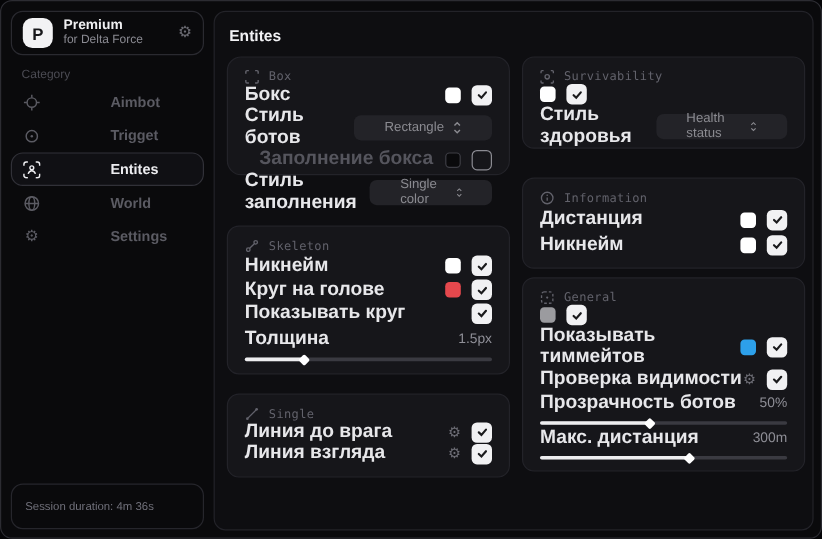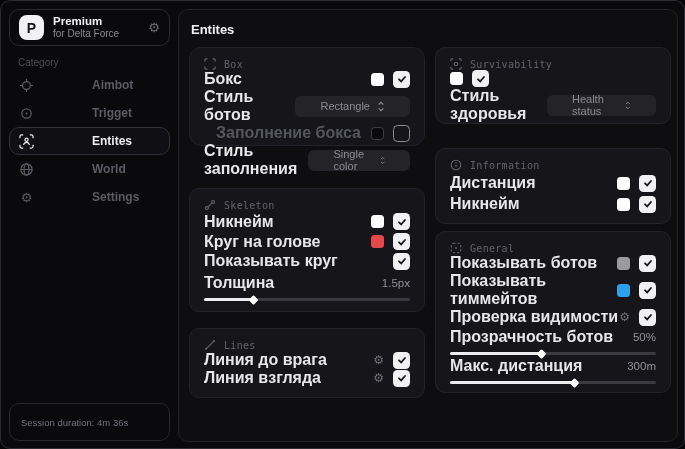--- a/index.html
+++ b/index.html
@@ -258,21 +258,21 @@
 
     <div class="card" id="card-lines">
       <div class="card-header">
         <span>
           <svg width="12" height="12" viewBox="0 0 14 14" fill="none" stroke="currentColor" stroke-width="1.3">
             <path d="M3 11 11 3"></path>
               <circle cx="2.5" cy="11.5" r="1.3" fill="currentColor" stroke="none"></circle>
               <circle cx="11.5" cy="2.5" r="1.3" fill="currentColor" stroke="none"></circle>
           </svg>
         </span>
-        <span>Lines</span>
+        <span>Single</span>
       </div>
       <div class="row">
         <span class="row-label">Линия до врага</span>
         <span class="controls">
           <span class="mini-gear glyph">⚙</span>
           <span class="checkbox">
             <svg width="10" height="10" viewBox="0 0 10 10">
                 <path d="M2 5.3 4.2 7.4 8 3" stroke="#1a1a1c" stroke-width="1.8" fill="none" stroke-linecap="round"></path>
               </svg>
           </span>
@@ -361,21 +361,20 @@
       <div class="card-header">
         <span>
           <svg width="12" height="12" viewBox="0 0 14 14" fill="none" stroke="currentColor" stroke-width="1.3">
             <rect x="1.5" y="1.5" width="11" height="11" rx="2.5" stroke-dasharray="2.6 2"></rect>
               <circle cx="7" cy="7" r="1.1" fill="currentColor" stroke="none"></circle>
           </svg>
         </span>
         <span>General</span>
       </div>
       <div class="row">
-        <span class="row-label">Показывать ботов</span>
         <span class="controls">
           <span class="swatch" style="background: rgb(155, 155, 159);"></span>
           <span class="checkbox">
             <svg width="10" height="10" viewBox="0 0 10 10">
                 <path d="M2 5.3 4.2 7.4 8 3" stroke="#1a1a1c" stroke-width="1.8" fill="none" stroke-linecap="round"></path>
               </svg>
           </span>
         </span>
       </div>
       <div class="row">

